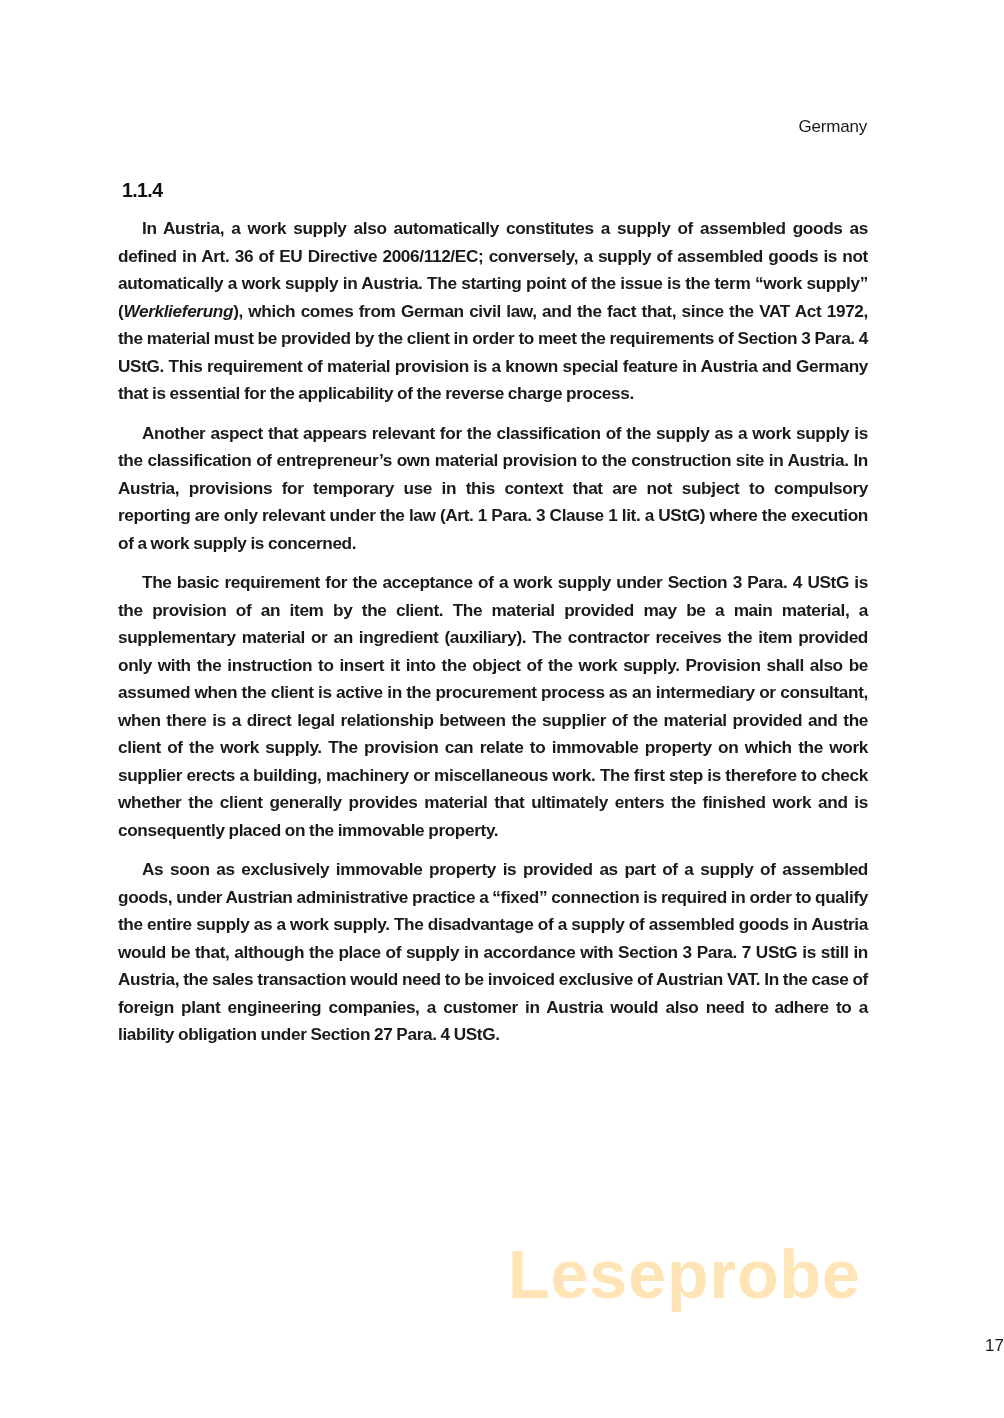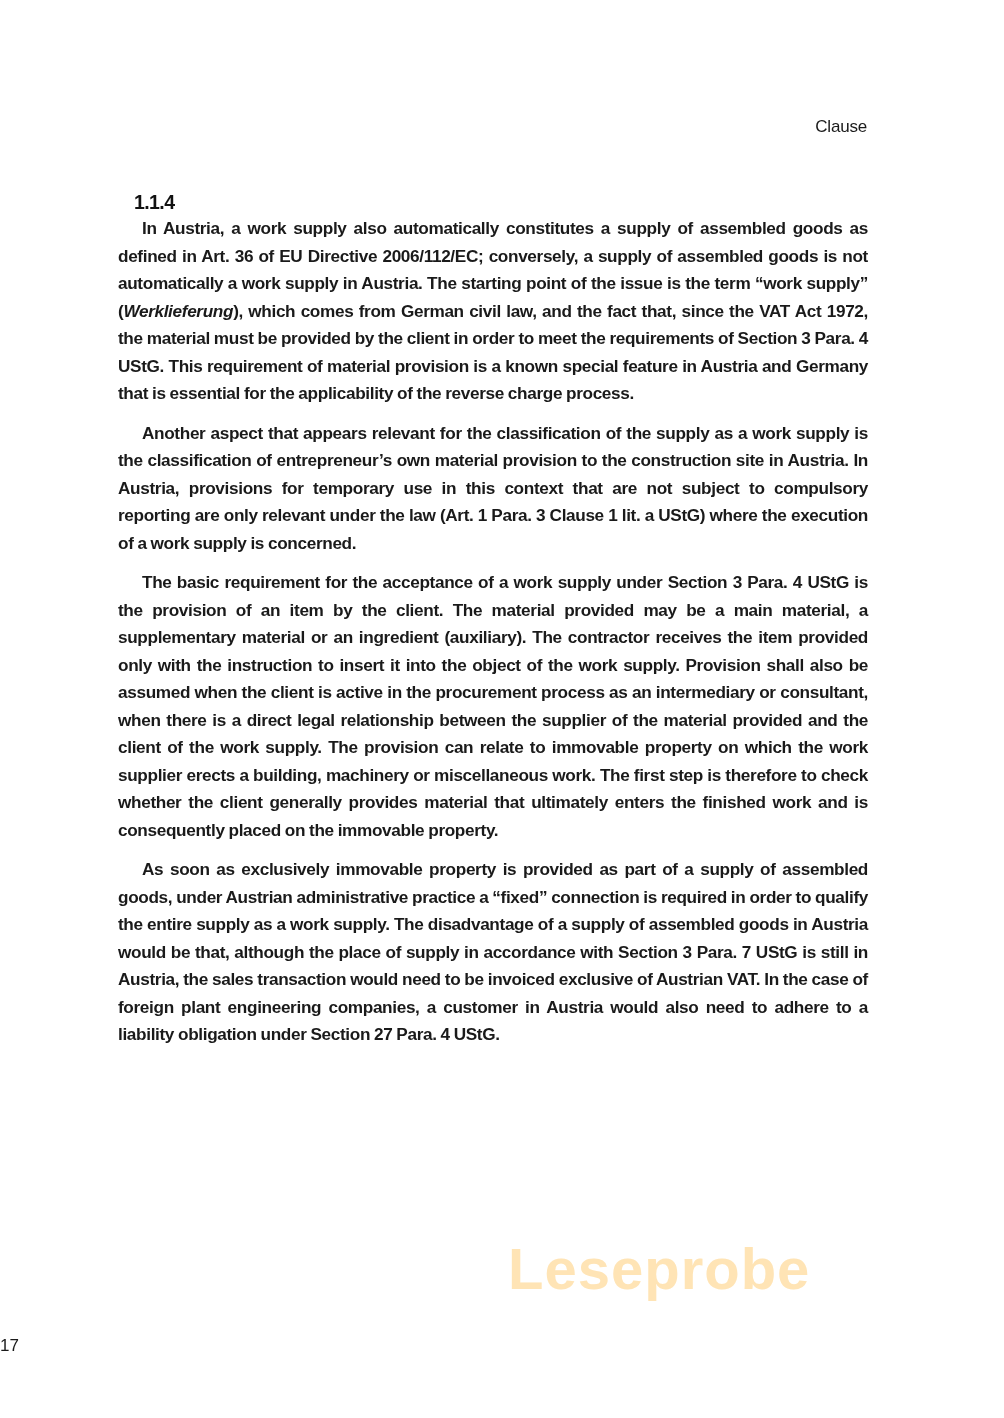--- a/index.html
+++ b/index.html
@@ -55,42 +55,42 @@
     }
     .para em {
       font-style: italic;
     }
     .watermark {
       position: absolute;
       top: 1240px;
       left: 508px;
       font-family: "Liberation Sans", "DejaVu Sans", sans-serif;
       font-weight: bold;
-      font-size: 58px;
+      font-size: 68px;
       letter-spacing: 1px;
       color: #ffe4b5;
       line-height: 1;
       user-select: none;
     }
     .page-number {
       position: absolute;
       top: 1336px;
       left: 0;
       width: 1004px;
-      text-align: left;
+      text-align: right;
       font-size: 17px;
       color: #1a1a1a;
     }
   </style>
 </head>
 <body>
 
-<div class="running-header">Clause</div>
+<div class="running-header">Germany</div>
 
-<h2 class="section-heading" style="margin:16px;align-items:flex-end;">
+<h2 class="section-heading" style="margin:4px;align-items:flex-end;">
   <span class="section-number">1.1.4</span>
 </h2>
 
 <div class="body-text">
   <p class="para"><span>In Austria, a work supply also automatically constitutes a supply of assembled goods as defined in Art. 36 of EU Directive 2006/112/EC; conversely, a supply of assembled goods is not automatically a work supply in Austria. The starting point of the issue is the term “work supply” (</span><em>Werklieferung</em><span>), which comes from German civil law, and the fact that, since the VAT Act 1972, the material must be provided by the client in order to meet the requirements of Section 3 Para. 4 UStG. This requirement of material provision is a known special feature in Austria and Germany that is essential for the applicability of the reverse charge process.</span></p>
   <p class="para">Another aspect that appears relevant for the classification of the supply as a work supply is the classification of entrepreneur’s own material provision to the construction site in Austria. In Austria, provisions for temporary use in this context that are not subject to compulsory reporting are only relevant under the law (Art. 1 Para. 3 Clause 1 lit. a UStG) where the execution of a work supply is concerned.</p>
   <p class="para">The basic requirement for the acceptance of a work supply under Section 3 Para. 4 UStG is the provision of an item by the client. The material provided may be a main material, a supplementary material or an ingredient (auxiliary). The contractor receives the item provided only with the instruction to insert it into the object of the work supply. Provision shall also be assumed when the client is active in the procurement process as an intermediary or consultant, when there is a direct legal relationship between the supplier of the material provided and the client of the work supply. The provision can relate to immovable property on which the work supplier erects a building, machinery or miscellaneous work. The first step is therefore to check whether the client generally provides material that ultimately enters the finished work and is consequently placed on the immovable property.</p>
   <p class="para">As soon as exclusively immovable property is provided as part of a supply of assembled goods, under Austrian administrative practice a “fixed” connection is required in order to qualify the entire supply as a work supply. The disadvantage of a supply of assembled goods in Austria would be that, although the place of supply in accordance with Section 3 Para. 7 UStG is still in Austria, the sales transaction would need to be invoiced exclusive of Austrian VAT. In the case of foreign plant engineering companies, a customer in Austria would also need to adhere to a liability obligation under Section 27 Para. 4 UStG.</p>
 </div>
 

